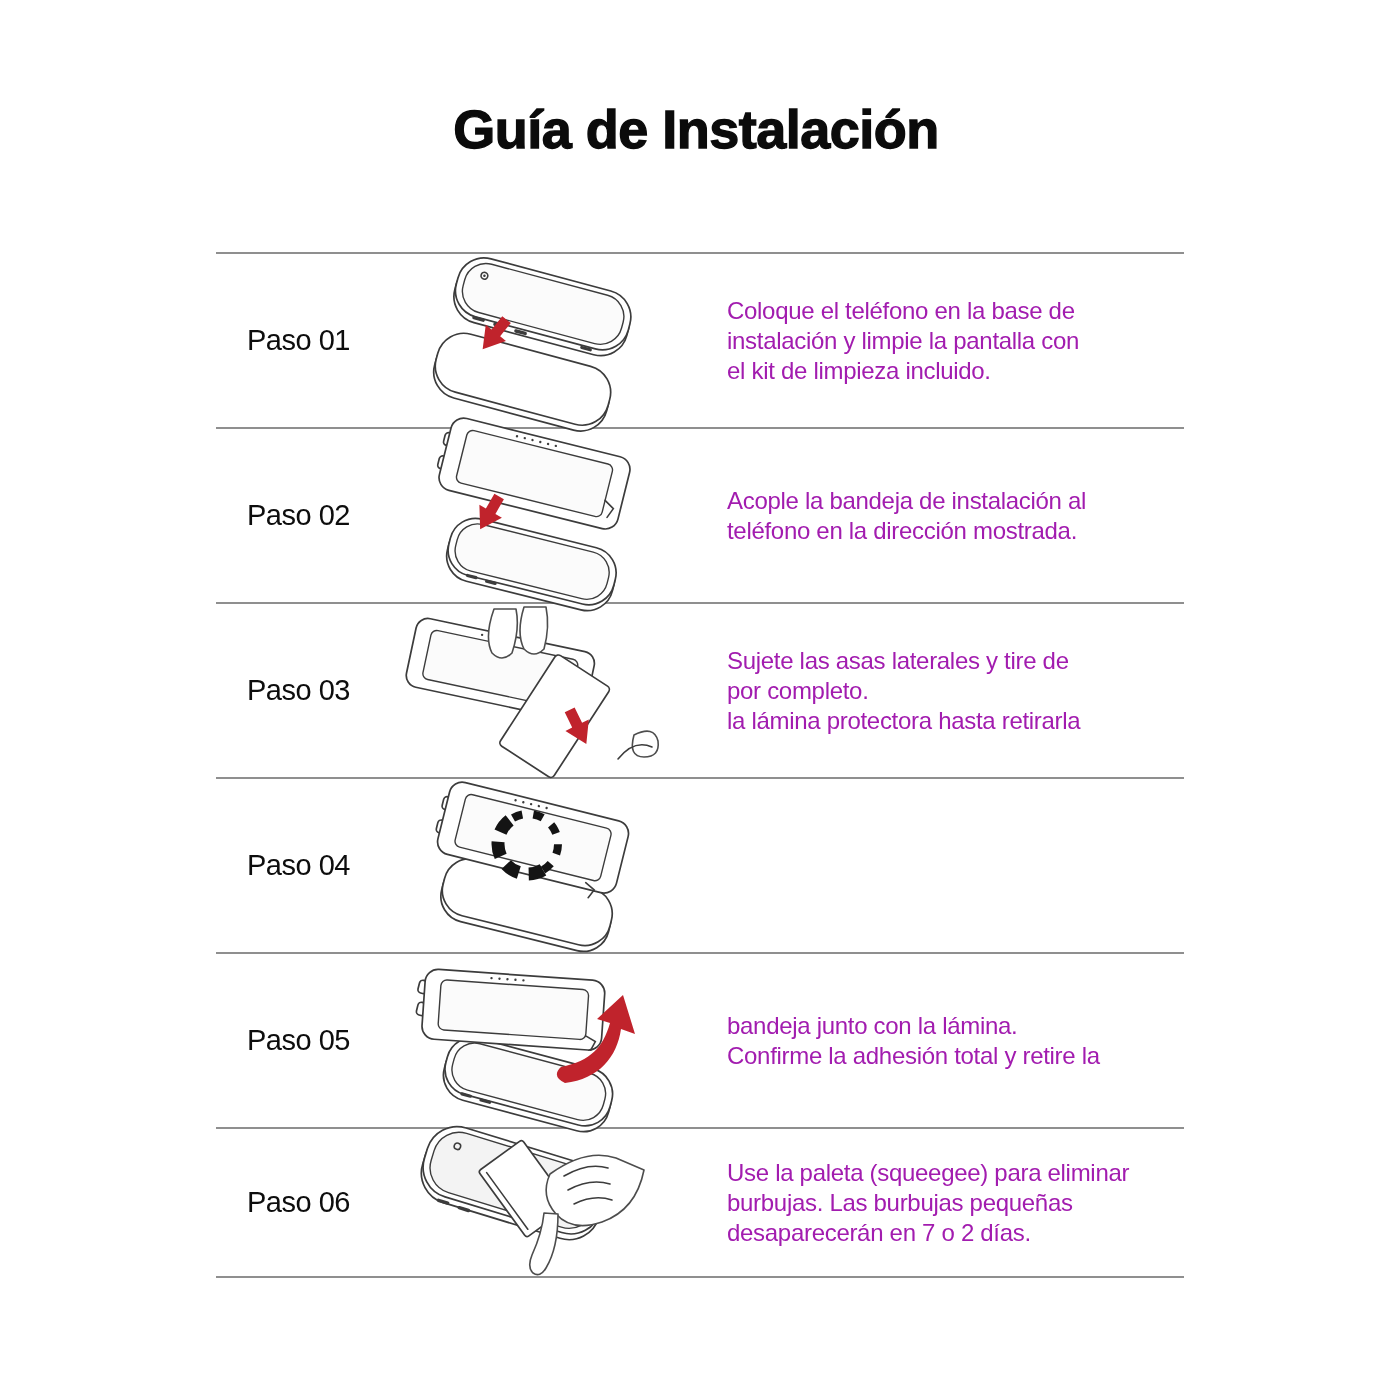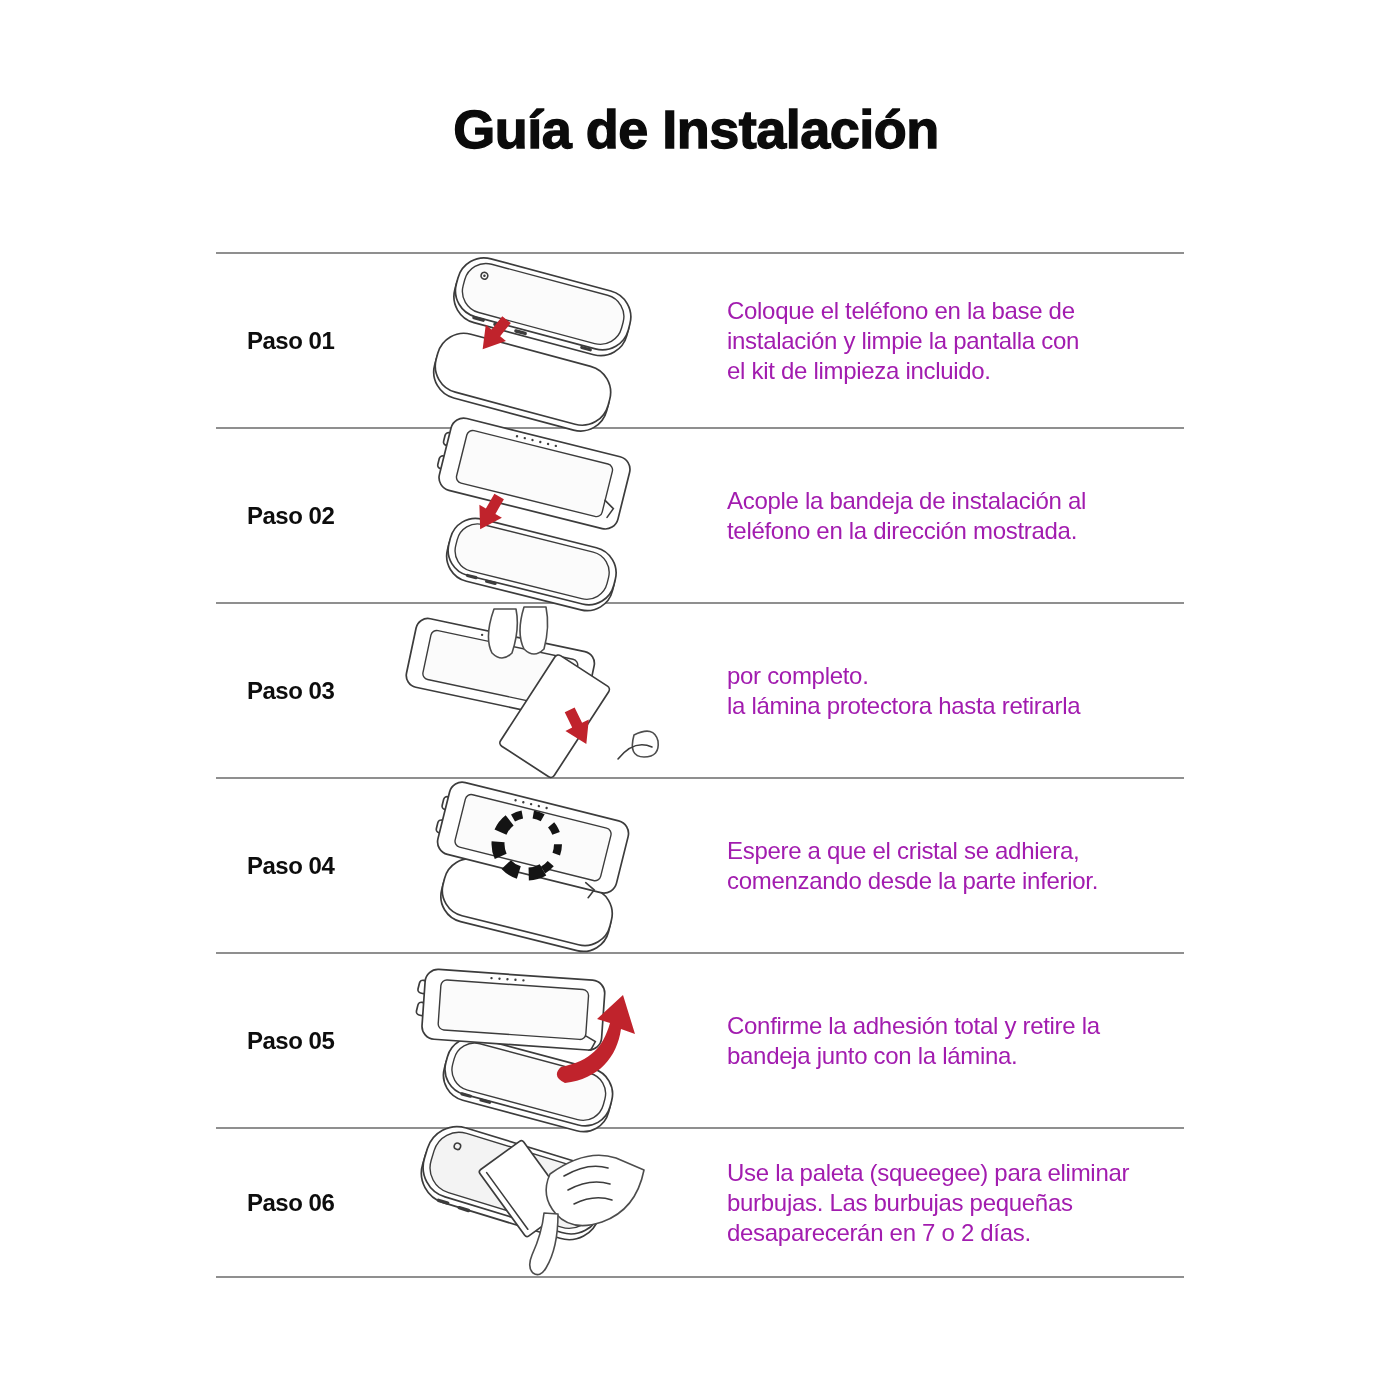--- a/index.html
+++ b/index.html
@@ -17,21 +17,21 @@
     width:968px; margin:92px auto 0 auto;
   }
   .step-row {
     display:flex; align-items:center;
     height:175px; box-sizing:border-box;
     border-top:2px solid #8f8f8f;
   }
   .step-row:last-child { height:151px; border-bottom:2px solid #8f8f8f; }
   .step-label {
     width:173px; padding-left:31px; box-sizing:border-box;
-    font-size:24px; font-weight:700; letter-spacing:-0.5px; color:#0d0d0d;
+    font-size:29px; font-weight:400; letter-spacing:-0.5px; color:#0d0d0d;
     white-space:nowrap; flex-shrink:0;
   }
   .step-illustration {
     width:276px; flex-shrink:0;
     display:flex; justify-content:center; align-items:center;
     overflow:visible;
   }
   .step-text {
     flex:1; padding-left:62px; box-sizing:border-box;
     font-size:24px; line-height:30px; letter-spacing:-0.3px; color:#a21caf;
@@ -130,20 +130,21 @@
           <rect class="ln" x="146" y="55" width="64" height="108" rx="4"></rect>
         </g>
         <path class="hand" d="M112 2 q-10 28 -2 44 q10 10 20 0 q8 -24 4 -44 Z"></path>
         <path class="hand" d="M142 0 q-8 26 0 42 q10 10 20 0 q6 -22 2 -42 Z"></path>
         <path class="hand" d="M252 128 q20 -10 24 6 q2 16 -14 16 q-16 0 -10 -22 Z"></path>
         <path class="ln2" d="M236 152 q16 -20 34 -12"></path>
         <path class="red" transform="translate(196 120) rotate(-26)" d="M -5.5 -19 L 5.5 -19 L 5.5 -2 L 13 -2 L 0 19 L -13 -2 L -5.5 -2 Z"></path>
       </svg>
     </div>
     <div class="step-text">
+      <div>Sujete las asas laterales y tire de</div>
       <div>por completo.</div>
       <div>la lámina protectora hasta retirarla</div>
     </div>
   </div>
 
   <div class="step-row">
     <div class="step-label">Paso 04</div>
     <div class="step-illustration">
       <svg width="250" height="168" viewBox="0 0 250 168">
         <g transform="rotate(14 125 84)">
@@ -159,25 +160,20 @@
             <circle class="dk" cx="122" cy="23" r="1.2"></circle>
           <circle class="dk" cx="130" cy="23" r="1.2"></circle>
           <path class="ln2" d="M186 86 l10 5 l-4 9"></path>
         </g>
         <g transform="rotate(-30 126 62)">
           <path class="dash" stroke-width="13" stroke-dasharray="15 10" d="M126 92 A30 30 0 0 1 96 62 A30 30 0 0 1 126 32"></path>
           <path class="dash" stroke-width="8" stroke-dasharray="10 11" d="M126 32 A30 30 0 0 1 156 62 A30 30 0 0 1 126 92"></path>
         </g>
       </svg>
     </div>
-    <div class="step-text">
-      <div>Espere a que el cristal se adhiera,</div>
-      <div>comenzando desde la parte inferior.</div>
-      <div></div>
-    </div>
   </div>
 
   <div class="step-row">
     <div class="step-label">Paso 05</div>
     <div class="step-illustration">
       <svg width="260" height="168" viewBox="0 0 260 168">
         <g transform="rotate(15 128 104)">
           <rect class="ln" x="52" y="100" width="170" height="58" rx="26"></rect>
           <rect class="ln" x="52" y="94" width="170" height="58" rx="26"></rect>
           <rect class="scr" x="59" y="99" width="156" height="48" rx="21"></rect>
@@ -193,22 +189,22 @@
             <circle class="dk" cx="100" cy="23" r="1.2"></circle>
           <circle class="dk" cx="108" cy="23" r="1.2"></circle>
             <circle class="dk" cx="116" cy="23" r="1.2"></circle>
           <circle class="dk" cx="124" cy="23" r="1.2"></circle>
           <path class="ln2" d="M190 74 l10 5 l-4 9"></path>
         </g>
         <path class="red" d="M168 126 C 202 122 220 100 224 72 L 238 77 L 226 38 L 200 62 L 213 66 C 206 90 194 104 164 110 Q 154 119 168 126 Z"></path>
       </svg>
     </div>
     <div class="step-text">
+      <div>bandeja junto con la lámina.</div>
       <div>Confirme la adhesión total y retire la</div>
-      <div>bandeja junto con la lámina.</div>
       <div></div>
     </div>
   </div>
 
   <div class="step-row">
     <div class="step-label">Paso 06</div>
     <div class="step-illustration">
       <svg width="270" height="170" viewBox="0 0 270 170">
         <g transform="rotate(17 118 82)">
           <rect class="ln" x="24" y="32" width="184" height="72" rx="31"></rect>

